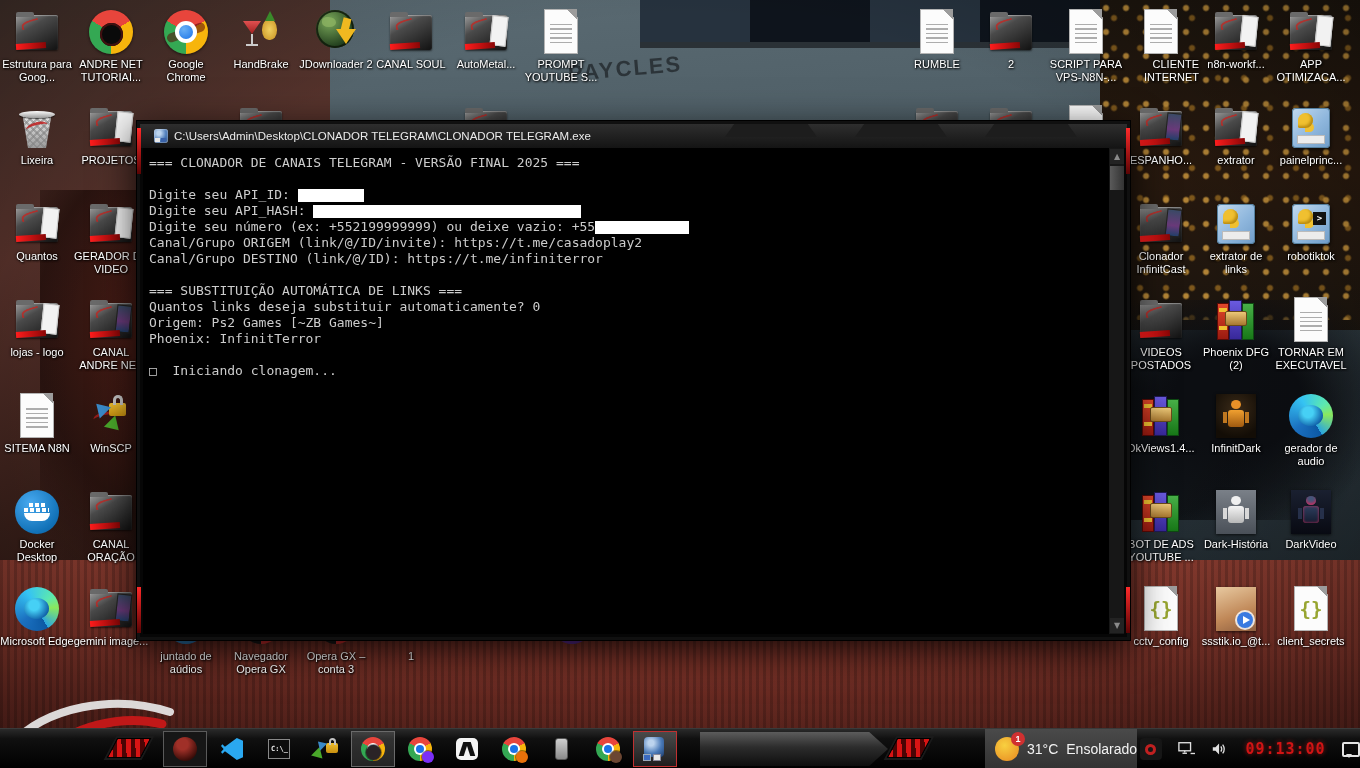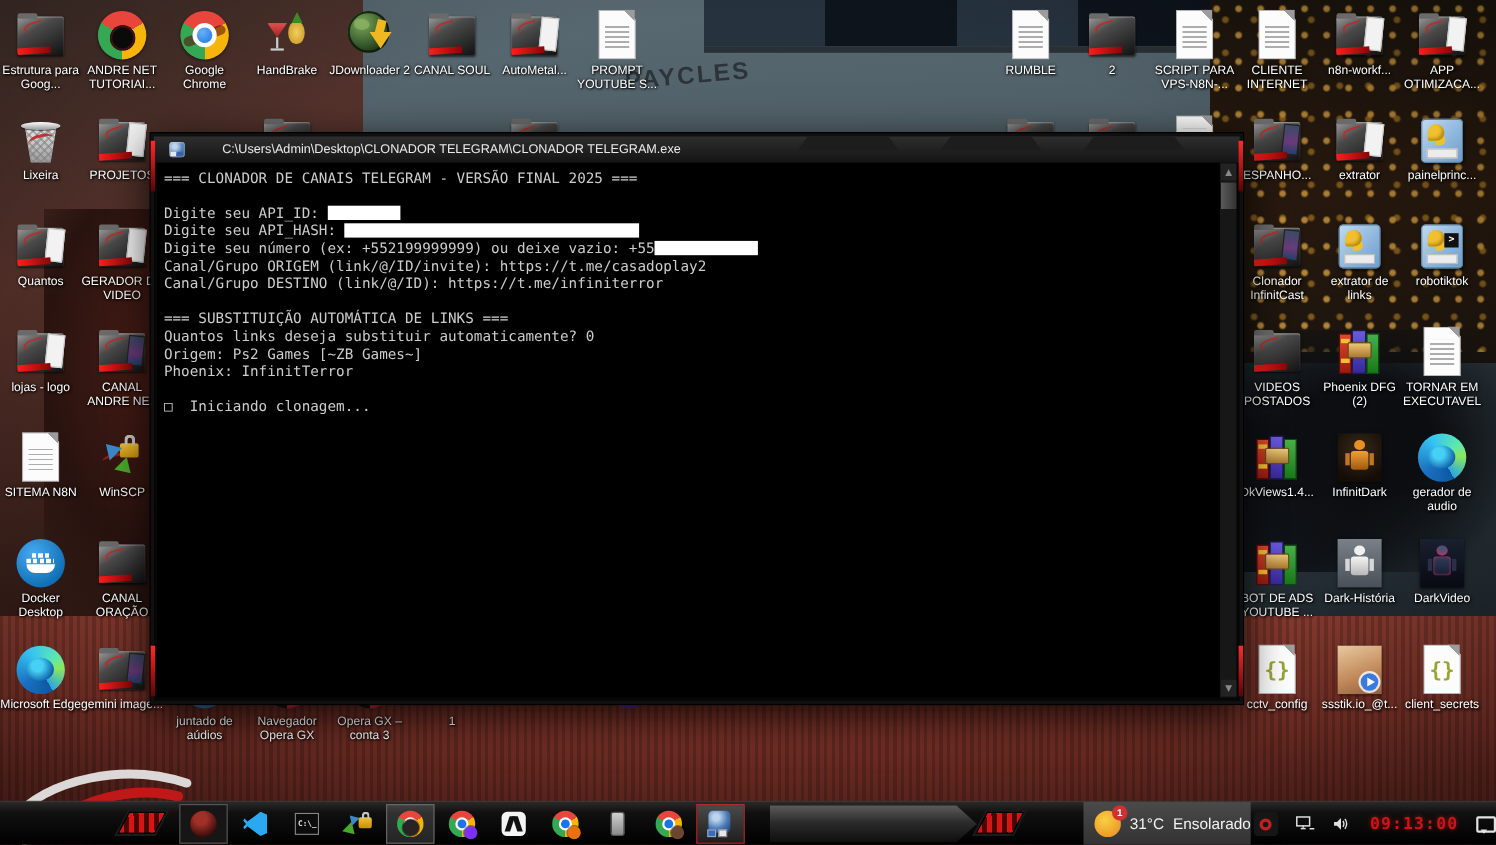--- a/index.html
+++ b/index.html
@@ -178,21 +178,21 @@
     background:#060606; border:3px solid #101010; outline:1px solid #000;
     box-shadow:0 10px 36px rgba(0,0,0,.85); }
   .red-accent { position:absolute; width:4px; height:46px; z-index:6;
     background:linear-gradient(#ff2a2a,#5a0404); }
   #titlebar { position:absolute; left:0; top:0; right:0; height:24px;
     background:linear-gradient(#2e2e2e,#141414); display:flex; align-items:center;
     padding-left:14px; gap:6px; }
   .trap { position:absolute; top:0; height:13px; width:92px; background:#1d1d1d;
     clip-path:polygon(10% 0,90% 0,100% 100%,0 100%); }
   #title-text { font:11.5px "Liberation Sans",sans-serif; color:#eaeaea;
-    white-space:nowrap; overflow:hidden;margin-left:28px; }
+    white-space:nowrap; overflow:hidden; }
   .app-ico { width:14px; height:14px; border-radius:3px; flex:0 0 auto;
     background:radial-gradient(circle at 35% 30%,#bcd4ee 15%,#4a7ab8 55%,#1a3a6a);
     box-shadow:inset 0 0 2px #fff; position:relative; }
   .app-ico::after { content:""; position:absolute; left:1px; bottom:1px; width:5px; height:4px;
     background:#e8e8e8; box-shadow:6px 0 0 #3a62a8; }
   #console-body { position:absolute; left:3px; top:24px; right:19px; bottom:3px;
     background:#000; padding:7px 0 0 6px; overflow:hidden; }
   .cline { font:13px/16px "DejaVu Sans Mono",monospace; color:#cccccc; white-space:pre; }
   .redact { display:inline-block; height:13px; background:#ffffff; vertical-align:middle;
     margin-bottom:1px; }
@@ -389,21 +389,21 @@
       <div class="dlabel">2</div>
     </div>
     <div class="dicon" style="left: 1048px; top: 8px;">
       <div class="g doc">
         <i class="dbody"></i>
         <i class="dfold"></i>
         <i class="dlines"></i>
       </div>
       <div class="dlabel">SCRIPT PARA VPS-N8N-...</div>
     </div>
-    <div class="dicon" style="left: 1123px; top: 8px;">
+    <div class="dicon" style="left: 1123px; top: 8px; text-align: right;">
       <div class="g doc">
         <i class="dbody"></i>
         <i class="dfold"></i>
         <i class="dlines"></i>
       </div>
       <div class="dlabel">CLIENTE INTERNET</div>
     </div>
     <div class="dicon" style="left: 1198px; top: 8px;">
       <div class="g rog_folder_doc">
         <i class="fback"></i>

